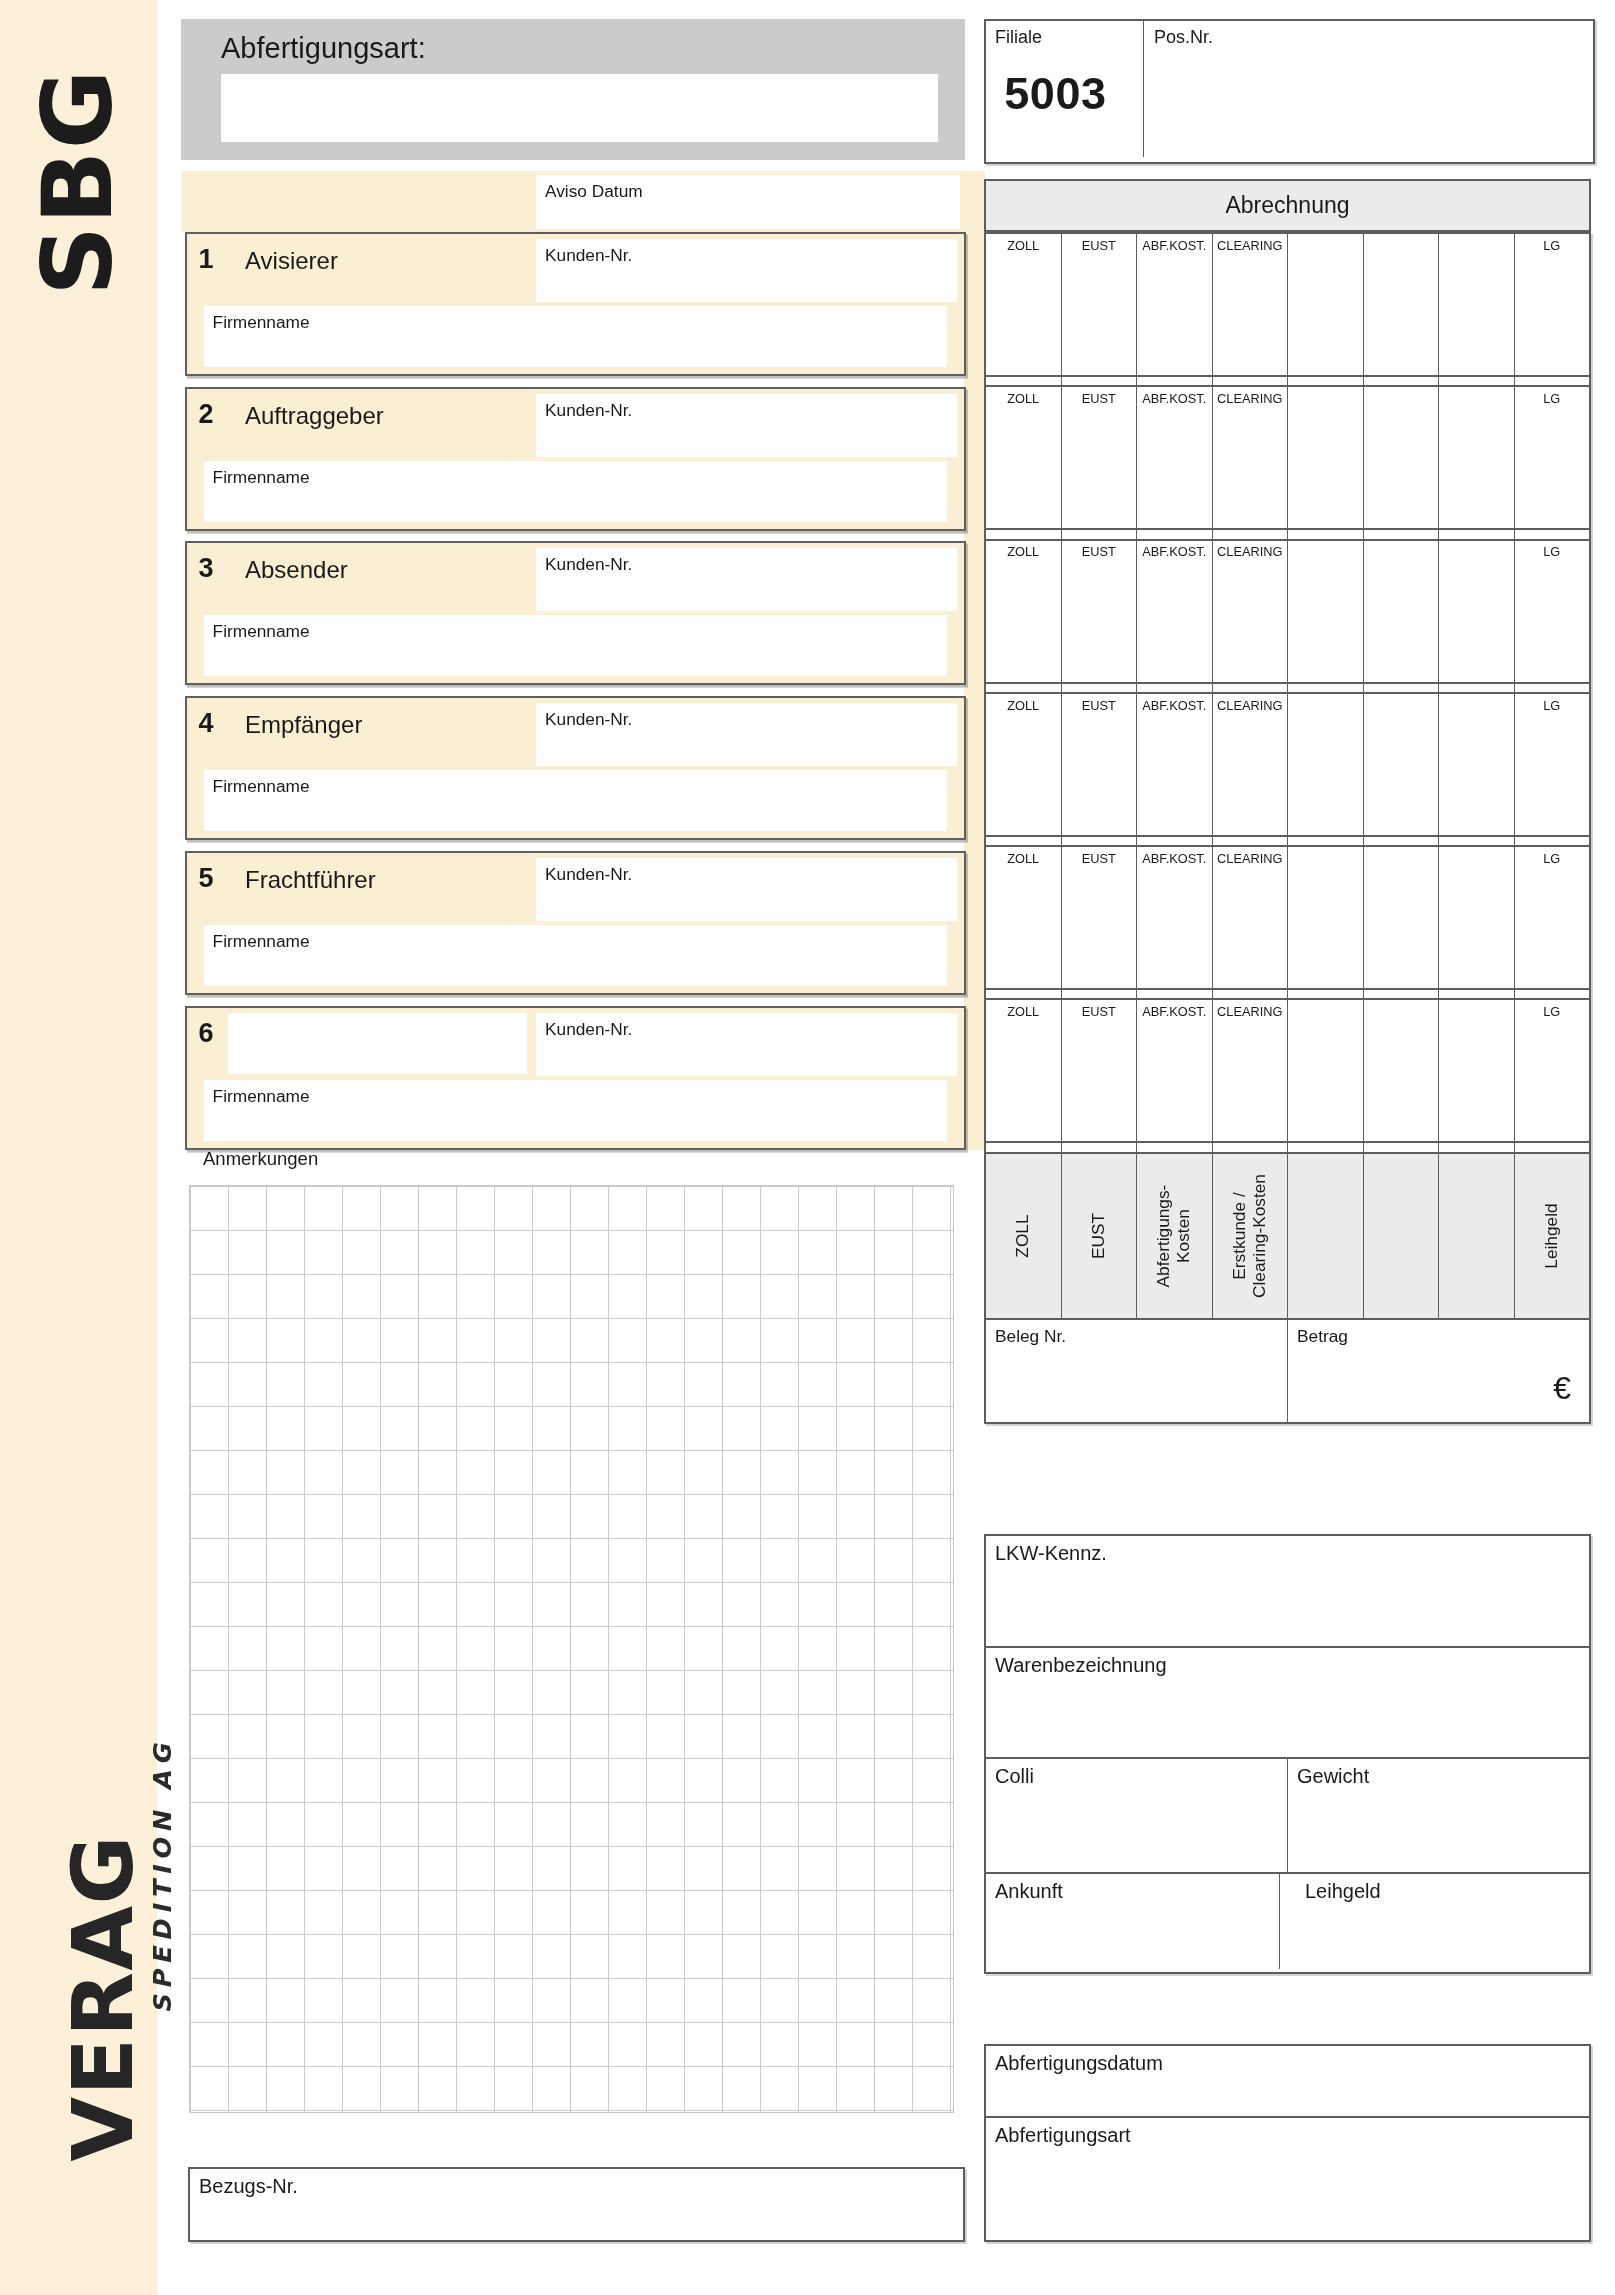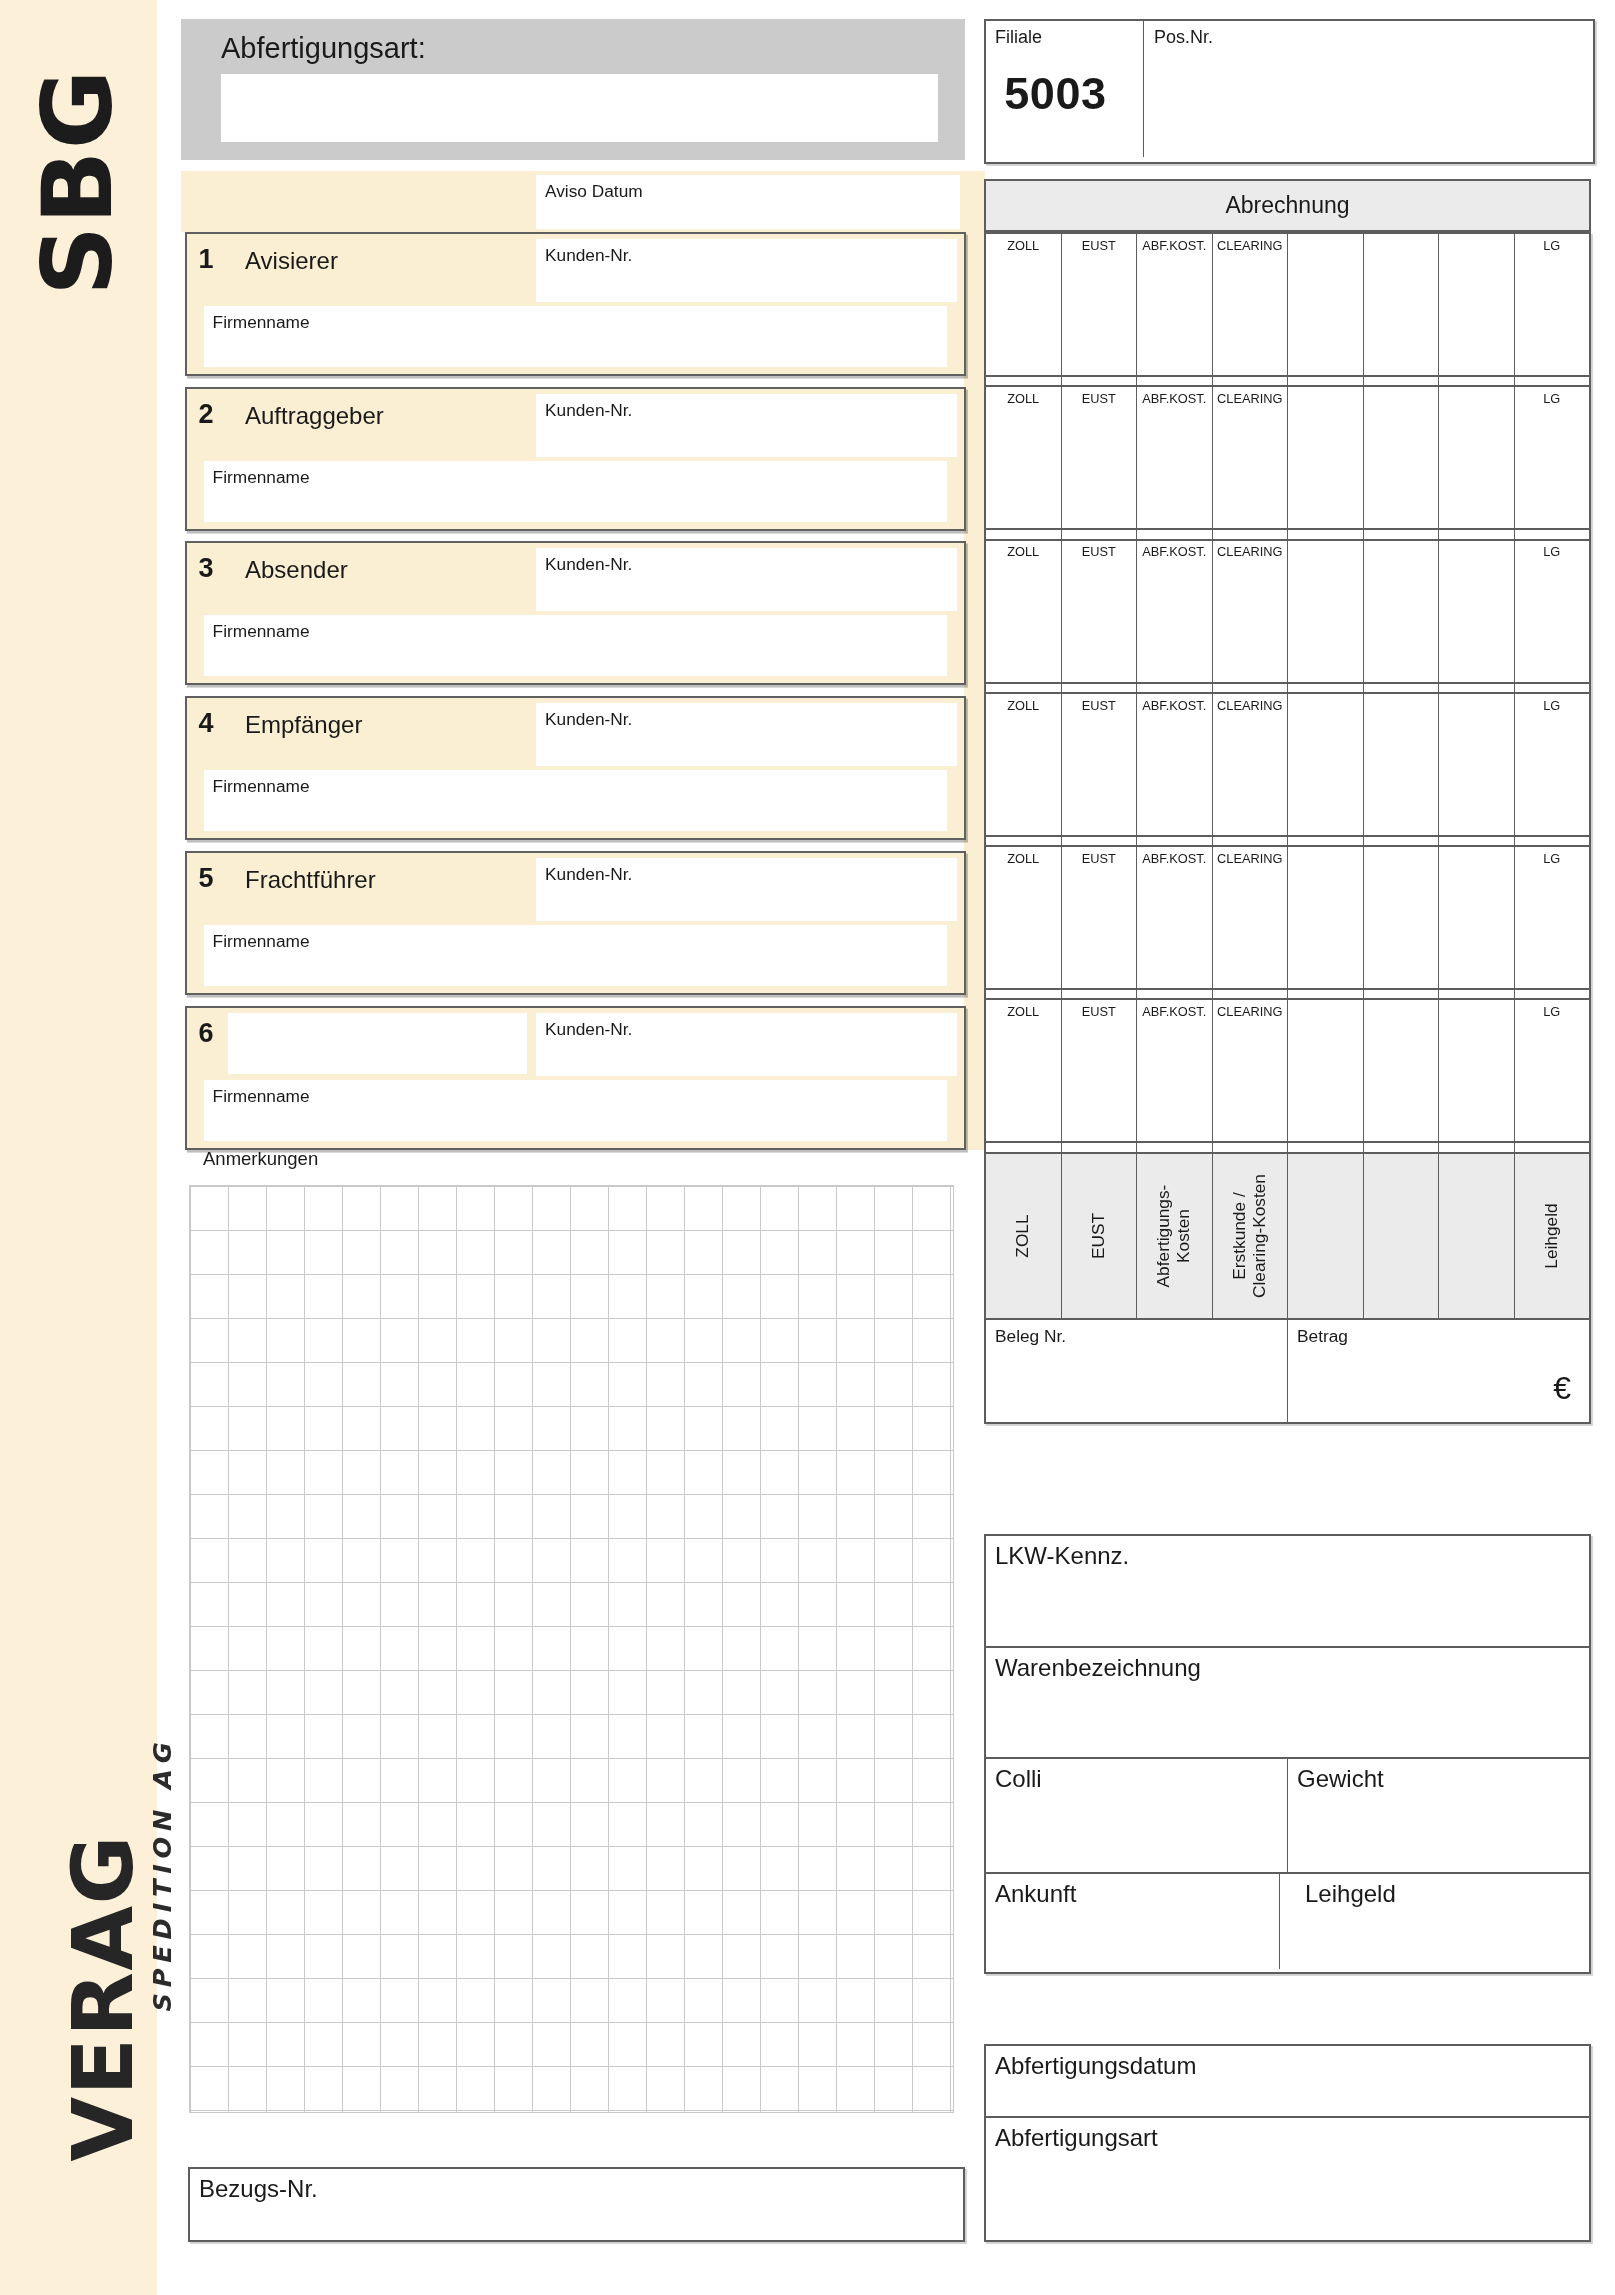--- a/index.html
+++ b/index.html
@@ -72,21 +72,21 @@
               repeating-linear-gradient(to bottom,#c9c9c9 0 1.3px,transparent 1.3px 44px);}
 
   
   .group{position:absolute;left:984px;width:607px;background:#fff;border:2.6px solid #5d5d5d;
          box-sizing:border-box;box-shadow:1.9px 1.9px 0 rgba(0,0,0,.18);}
   .g-row{position:relative;border-bottom:2.6px solid #5d5d5d;}
   .g-row:last-child{border-bottom:none;gap:16px;}
   .g-split{display:flex;}
   .g-split .half{flex:1;position:relative;}
   .g-split .half.first{border-right:1.9px solid #5d5d5d;}
-  .glbl{font-size:24px;padding:6.4px 0 0 9px;display:block;}
+  .glbl{font-size:20px;padding:6.4px 0 0 9px;display:block;}
 
   .bezug{position:absolute;left:188px;top:2167px;width:777px;height:75px;background:#fff;
          border:2.6px solid #5d5d5d;box-sizing:border-box;box-shadow:1.9px 1.9px 0 rgba(0,0,0,.18);}
 </style>
 </head>
 <body>
 
 <div class="page">
 
   <div class="sidebar">

